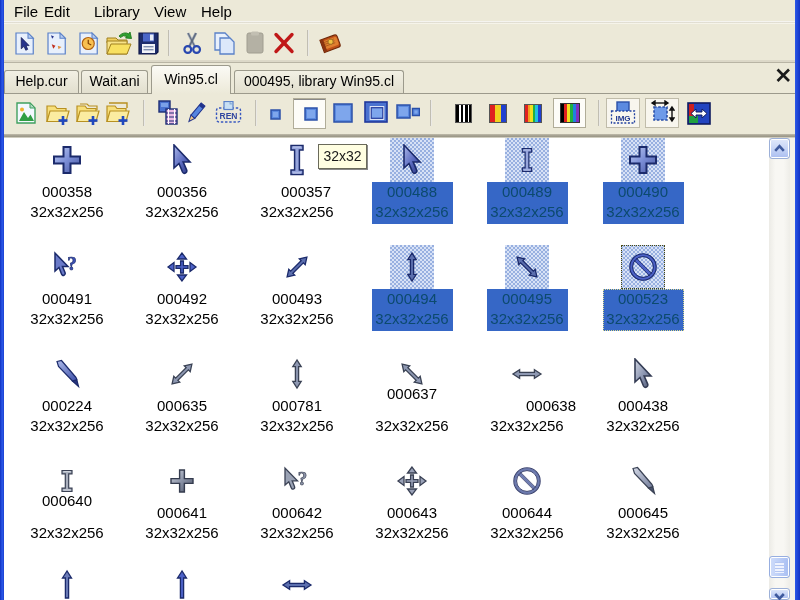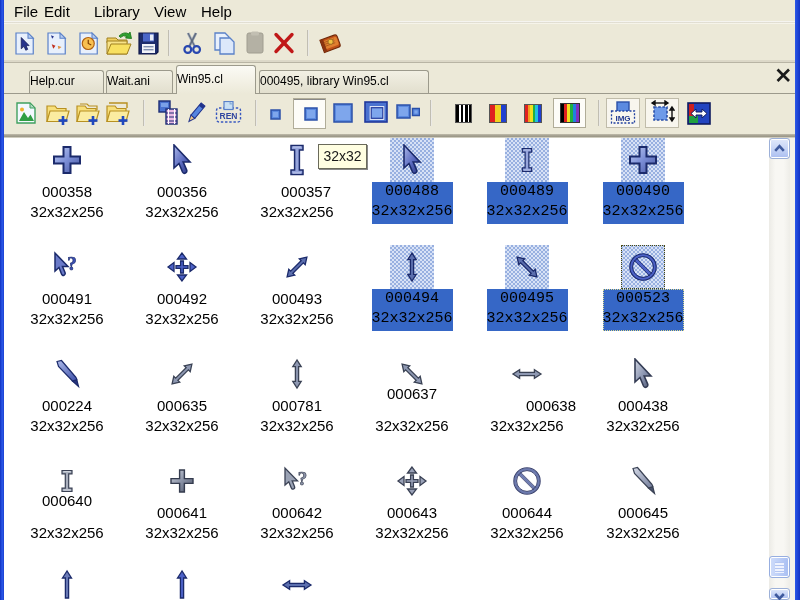--- a/index.html
+++ b/index.html
@@ -6,29 +6,29 @@
 .abs { position:absolute; }
 #bleft { left:0; top:0; width:4px; height:600px; background:linear-gradient(90deg,#0f30c0,#2b58e8 55%,#1a3fd0); }
 #bright { left:795px; top:0; width:5px; height:600px; background:linear-gradient(90deg,#2b58e8,#1334c4); }
 #menubar { left:4px; top:0; width:791px; height:21px; background:#ece9d8; }
 .mi { position:absolute; top:3px; font-size:15px; color:#000; }
 #tb1 { left:4px; top:23px; width:791px; height:39px; background:#ece9d8; border-top:1px solid #f6f4ea; box-shadow:0 -2px 0 #dcd8c8 inset; }
 #tb1line { left:4px; top:21px; width:791px; height:2px; background:linear-gradient(#ffffff,#d8d4c4); }
 .sep { position:absolute; width:2px; background:linear-gradient(90deg,#aca899,#fff); }
 #tabrow { left:4px; top:63px; width:791px; height:31px; background:#ece9d8; }
 #tabline1 { left:4px; top:62px; width:791px; height:1px; background:#b8b4a4; }
-.tab { position:absolute; border:1px solid #9c9a8c; border-bottom:none; border-radius:3px 3px 0 0; background:linear-gradient(#f2f0e4,#e2dfce); font-size:12px; color:#000; text-align:left;margin-left:25px; }
+.tab { position:absolute; border:1px solid #9c9a8c; border-bottom:none; border-radius:3px 3px 0 0; background:linear-gradient(#f2f0e4,#e2dfce); font-size:14px; color:#000; text-align:center; }
 .tabactive { background:linear-gradient(#fbfaf5,#ece9d8); z-index:3; }
 #tabbase { left:4px; top:93px; width:791px; height:1px; background:#9c9a8c; z-index:2; }
 #tb2 { left:4px; top:94px; width:791px; height:40px; background:#ece9d8; }
 #ctline { left:4px; top:134px; width:791px; height:4px; background:linear-gradient(#c0bcac,#989484 60%,#e8e6da); }
 #content { left:4px; top:138px; width:765px; height:462px; background:#ffffff; }
 #sbgap { left:790px; top:138px; width:5px; height:462px; background:#f4f2ea; }
 .cellid, .cellsz { position:absolute; font-size:15px; color:#000; text-align:center; white-space:nowrap; }
-.sel { color:#000000;font-family:Liberation Mono, monospace; }
+.sel { color:#0c4a6e; }
 .checker { position:absolute; width:44px; height:44px;
   background-image:linear-gradient(45deg,#98b0e0 25%,transparent 25%,transparent 75%,#98b0e0 75%),linear-gradient(45deg,#98b0e0 25%,#d8e2f6 25%,#d8e2f6 75%,#98b0e0 75%);
   background-size:4px 4px; background-position:0 0,2px 2px; }
 .selbox { position:absolute; width:81px; height:42px; background:#3667c6; }
 .focus1 { outline:1px dotted #4a4a10; outline-offset:-1px; }
 .focus2 { outline:1px dotted #d8d890; outline-offset:-1px; }
 .icw { position:absolute; width:32px; height:32px; display:flex; align-items:center; justify-content:center; }
 
 #sbtrack { left:769px; top:138px; width:21px; height:462px; background:linear-gradient(90deg,#ecebe6,#f8f7f3 30%,#f8f7f3 70%,#eeede8); }
 .sbbtn { position:absolute; left:769px; width:21px; border:1px solid #9cb0d8; border-radius:3px;

